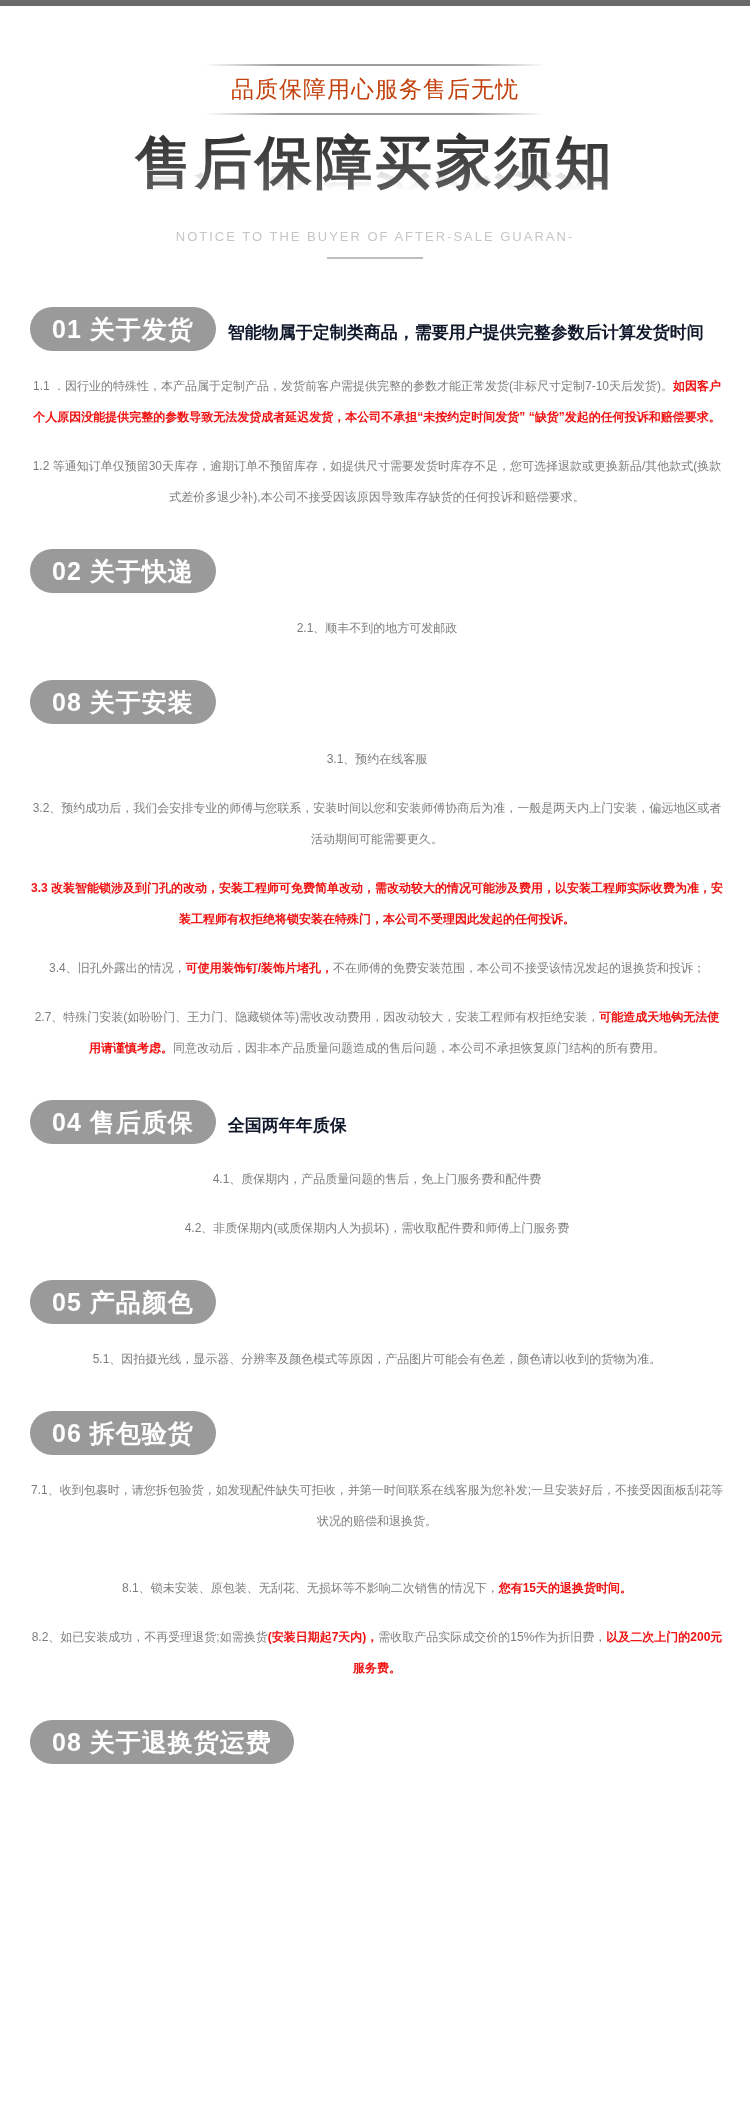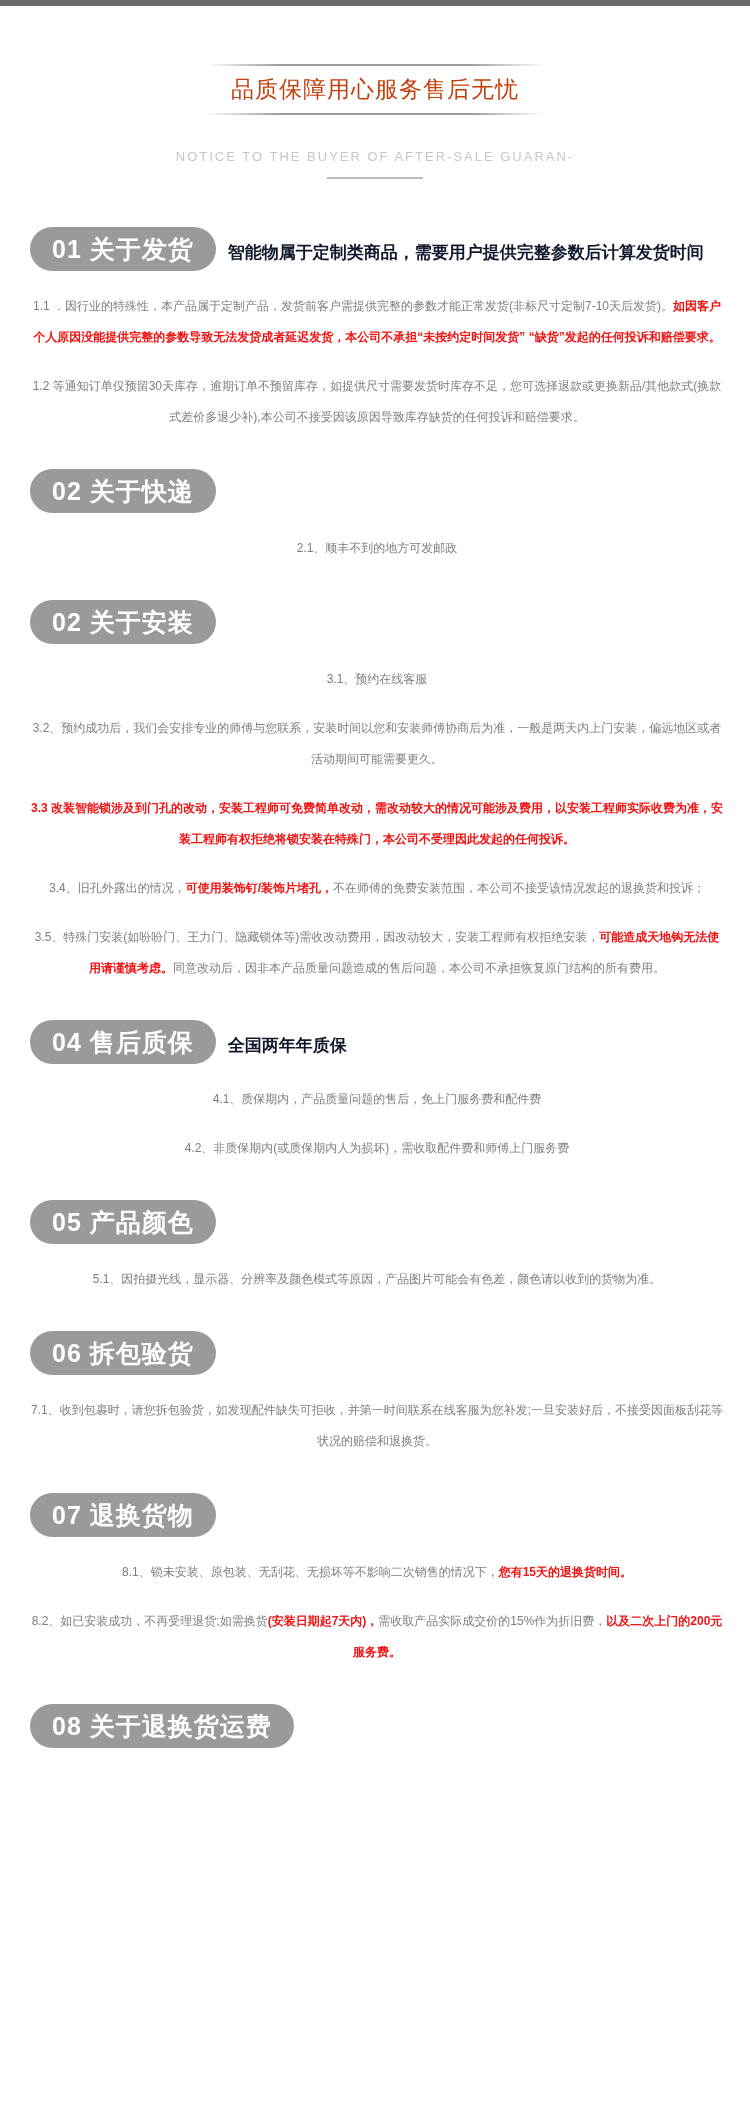--- a/index.html
+++ b/index.html
@@ -42,20 +42,21 @@
 <body>
 
 <div class="top-bar"></div>
 
 <div class="header">
   <div class="tagline-wrap">
     <div class="hairline"></div>
     <div class="tagline">品质保障用心服务售后无忧</div>
     <div class="hairline"></div>
   </div>
+  <div class="main-title">售后保障买家须知</div>
   <div class="subtitle-en">NOTICE TO THE BUYER OF AFTER-SALE GUARAN-</div>
   <div class="sub-line"></div>
 </div>
 
 <div class="sections">
     <section class="sec">
       <div class="sec-head">
         <span class="badge">01 关于发货</span>
         <span class="note">智能物属于定制类商品，需要用户提供完整参数后计算发货时间</span>
       </div>
@@ -63,27 +64,27 @@
       <p class="para"><span class="normal">1.2  等通知订单仅预留30天库存，逾期订单不预留库存，如提供尺寸需要发货时库存不足，您可选择退款或更换新品/其他款式(换款式差价多退少补),本公司不接受因该原因导致库存缺货的任何投诉和赔偿要求。</span></p>
     </section>
     <section class="sec">
       <div class="sec-head">
         <span class="badge">02 关于快递</span>
       </div>
       <p class="para"><span class="normal">2.1、顺丰不到的地方可发邮政</span></p>
     </section>
     <section class="sec">
       <div class="sec-head">
-        <span class="badge">02 关于安装</span>
+        <span class="badge">08 关于安装</span>
       </div>
       <p class="para"><span class="normal">3.1、预约在线客服</span></p>
       <p class="para"><span class="normal">3.2、预约成功后，我们会安排专业的师傅与您联系，安装时间以您和安装师傅协商后为准，一般是两天内上门安装，偏远地区或者活动期间可能需要更久。</span></p>
       <p class="para"><span class="red">3.3  改装智能锁涉及到门孔的改动，安装工程师可免费简单改动，需改动较大的情况可能涉及费用，以安装工程师实际收费为准，安装工程师有权拒绝将锁安装在特殊门，本公司不受理因此发起的任何投诉。</span></p>
       <p class="para"><span class="normal">3.4、旧孔外露出的情况，</span><span class="red">可使用装饰钉/装饰片堵孔，</span><span class="normal">不在师傅的免费安装范围，本公司不接受该情况发起的退换货和投诉；</span></p>
-      <p class="para"><span class="normal">3.5、特殊门安装(如吩吩门、王力门、隐藏锁体等)需收改动费用，因改动较大，安装工程师有权拒绝安装，</span><span class="red">可能造成天地钩无法使用请谨慎考虑。</span><span class="normal">同意改动后，因非本产品质量问题造成的售后问题，本公司不承担恢复原门结构的所有费用。</span></p>
+      <p class="para"><span class="normal">2.7、特殊门安装(如吩吩门、王力门、隐藏锁体等)需收改动费用，因改动较大，安装工程师有权拒绝安装，</span><span class="red">可能造成天地钩无法使用请谨慎考虑。</span><span class="normal">同意改动后，因非本产品质量问题造成的售后问题，本公司不承担恢复原门结构的所有费用。</span></p>
     </section>
     <section class="sec">
       <div class="sec-head">
         <span class="badge">04 售后质保</span>
         <span class="note">全国两年年质保</span>
       </div>
       <p class="para"><span class="normal">4.1、质保期内，产品质量问题的售后，免上门服务费和配件费</span></p>
       <p class="para"><span class="normal">4.2、非质保期内(或质保期内人为损坏)，需收取配件费和师傅上门服务费</span></p>
     </section>
     <section class="sec">
@@ -92,23 +93,20 @@
       </div>
       <p class="para"><span class="normal">5.1、因拍摄光线，显示器、分辨率及颜色模式等原因，产品图片可能会有色差，颜色请以收到的货物为准。</span></p>
     </section>
     <section class="sec">
       <div class="sec-head">
         <span class="badge">06 拆包验货</span>
       </div>
       <p class="para"><span class="normal">7.1、收到包裹时，请您拆包验货，如发现配件缺失可拒收，并第一时间联系在线客服为您补发;一旦安装好后，不接受因面板刮花等状况的赔偿和退换货。</span></p>
     </section>
     <section class="sec">
-      <div class="sec-head">
-        <span class="badge">07 退换货物</span>
-      </div>
       <p class="para"><span class="normal">8.1、锁未安装、原包装、无刮花、无损坏等不影响二次销售的情况下，</span><span class="red">您有15天的退换货时间。</span></p>
       <p class="para"><span class="normal">8.2、如已安装成功，不再受理退货;如需换货</span><span class="red">(安装日期起7天内)，</span><span class="normal">需收取产品实际成交价的15%作为折旧费，</span><span class="red">以及二次上门的200元服务费。</span></p>
     </section>
     <section class="sec">
       <div class="sec-head">
         <span class="badge">08 关于退换货运费</span>
       </div>
     </section>
   </div>
 

